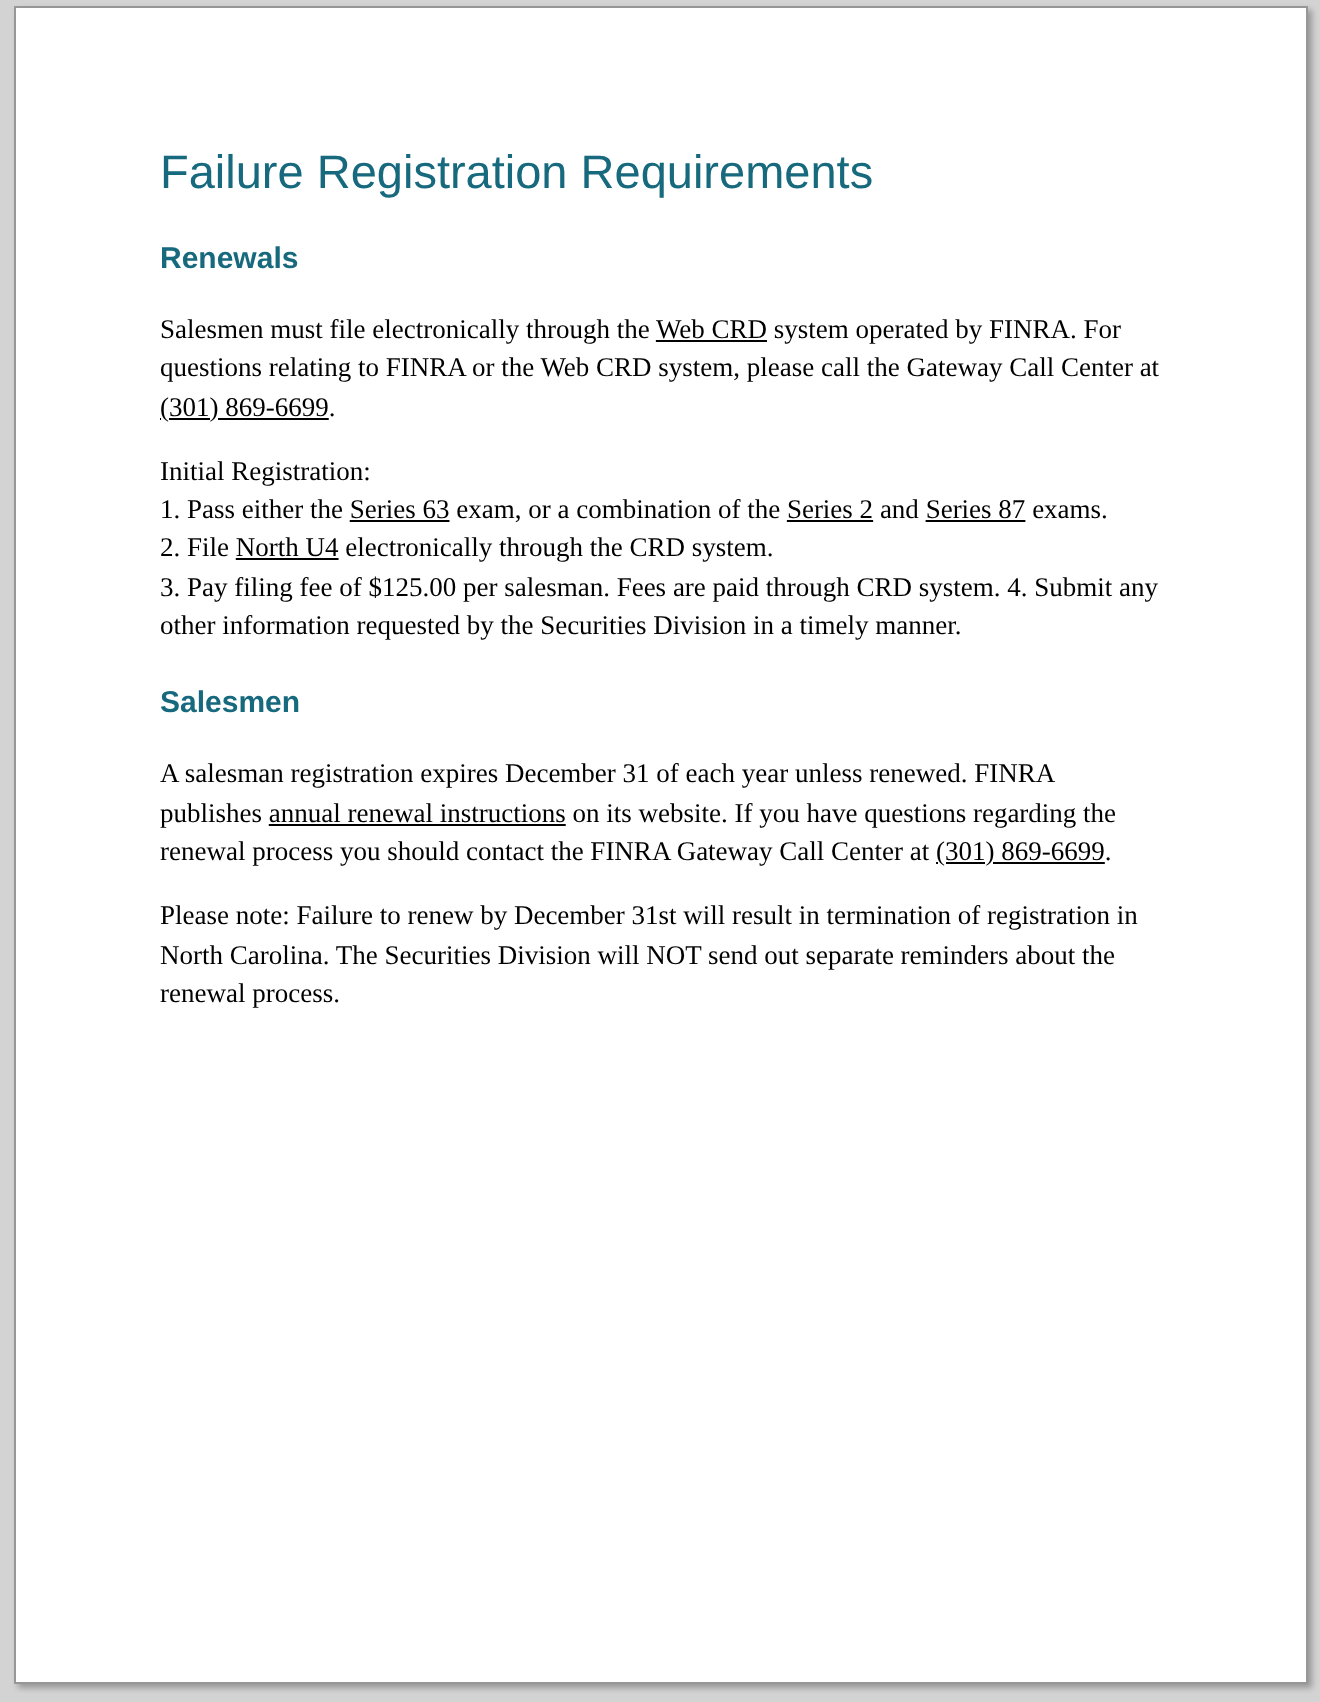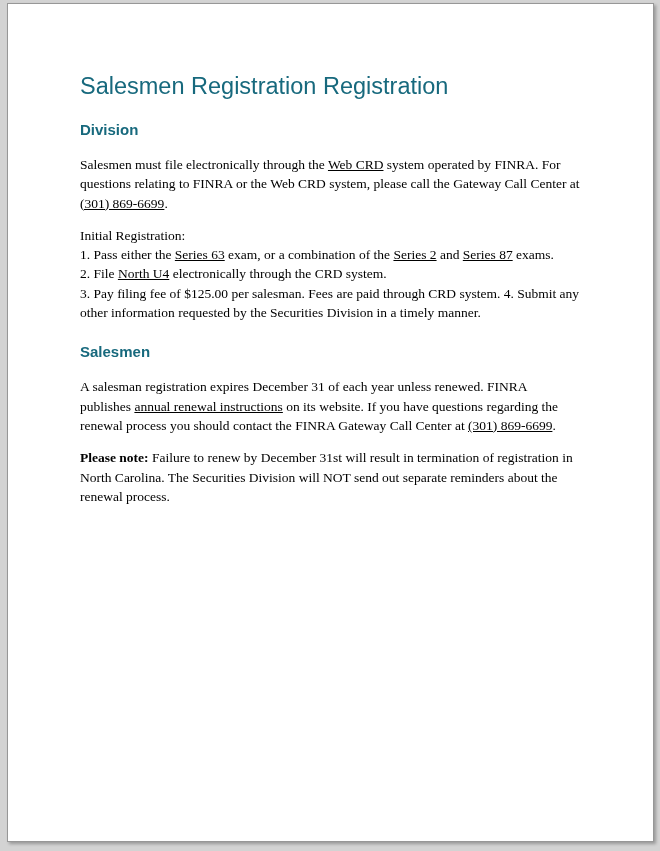--- a/index.html
+++ b/index.html
@@ -42,30 +42,30 @@
     font-size: 13.5px;
     line-height: 19.3px;
     color: var(--ink);
     margin: 13px 0;
   }
   a {
     color: var(--ink);
     text-decoration: underline;
     cursor: pointer;
   }
-  strong { font-weight: 700; }
+  strong { font-weight: 400; }
 </style>
 </head>
 <body>
 
 <div class="page">
-  <h1>Salesmen Registration Registration</h1>
+  <h1>Failure Registration Requirements</h1>
   <div>
       <section>
-        <h2>Division</h2>
+        <h2>Renewals</h2>
         <p>Salesmen must file electronically through the <a>Web CRD</a> system operated by FINRA. For questions relating to FINRA or the Web CRD system, please call the Gateway Call Center at <a>(301) 869-6699</a>.</p>
         <p>Initial Registration:<br>1. Pass either the <a>Series 63</a> exam, or a combination of the <a>Series 2</a> and <a>Series 87</a> exams.<br>2. File <a>North U4</a> electronically through the CRD system.<br>3. Pay filing fee of $125.00 per salesman. Fees are paid through CRD system. 4. Submit any other information requested by the Securities Division in a timely manner.</p>
       </section>
       <section>
         <h2>Salesmen</h2>
         <p>A salesman registration expires December 31 of each year unless renewed. FINRA<br>publishes <a>annual renewal instructions</a> on its website. If you have questions regarding the renewal process you should contact the FINRA Gateway Call Center at <a>(301) 869-6699</a>.</p>
         <p><strong>Please note:</strong> Failure to renew by December 31st will result in termination of registration in North Carolina. The Securities Division will NOT send out separate reminders about the renewal process.</p>
       </section>
     </div>
 </div>

